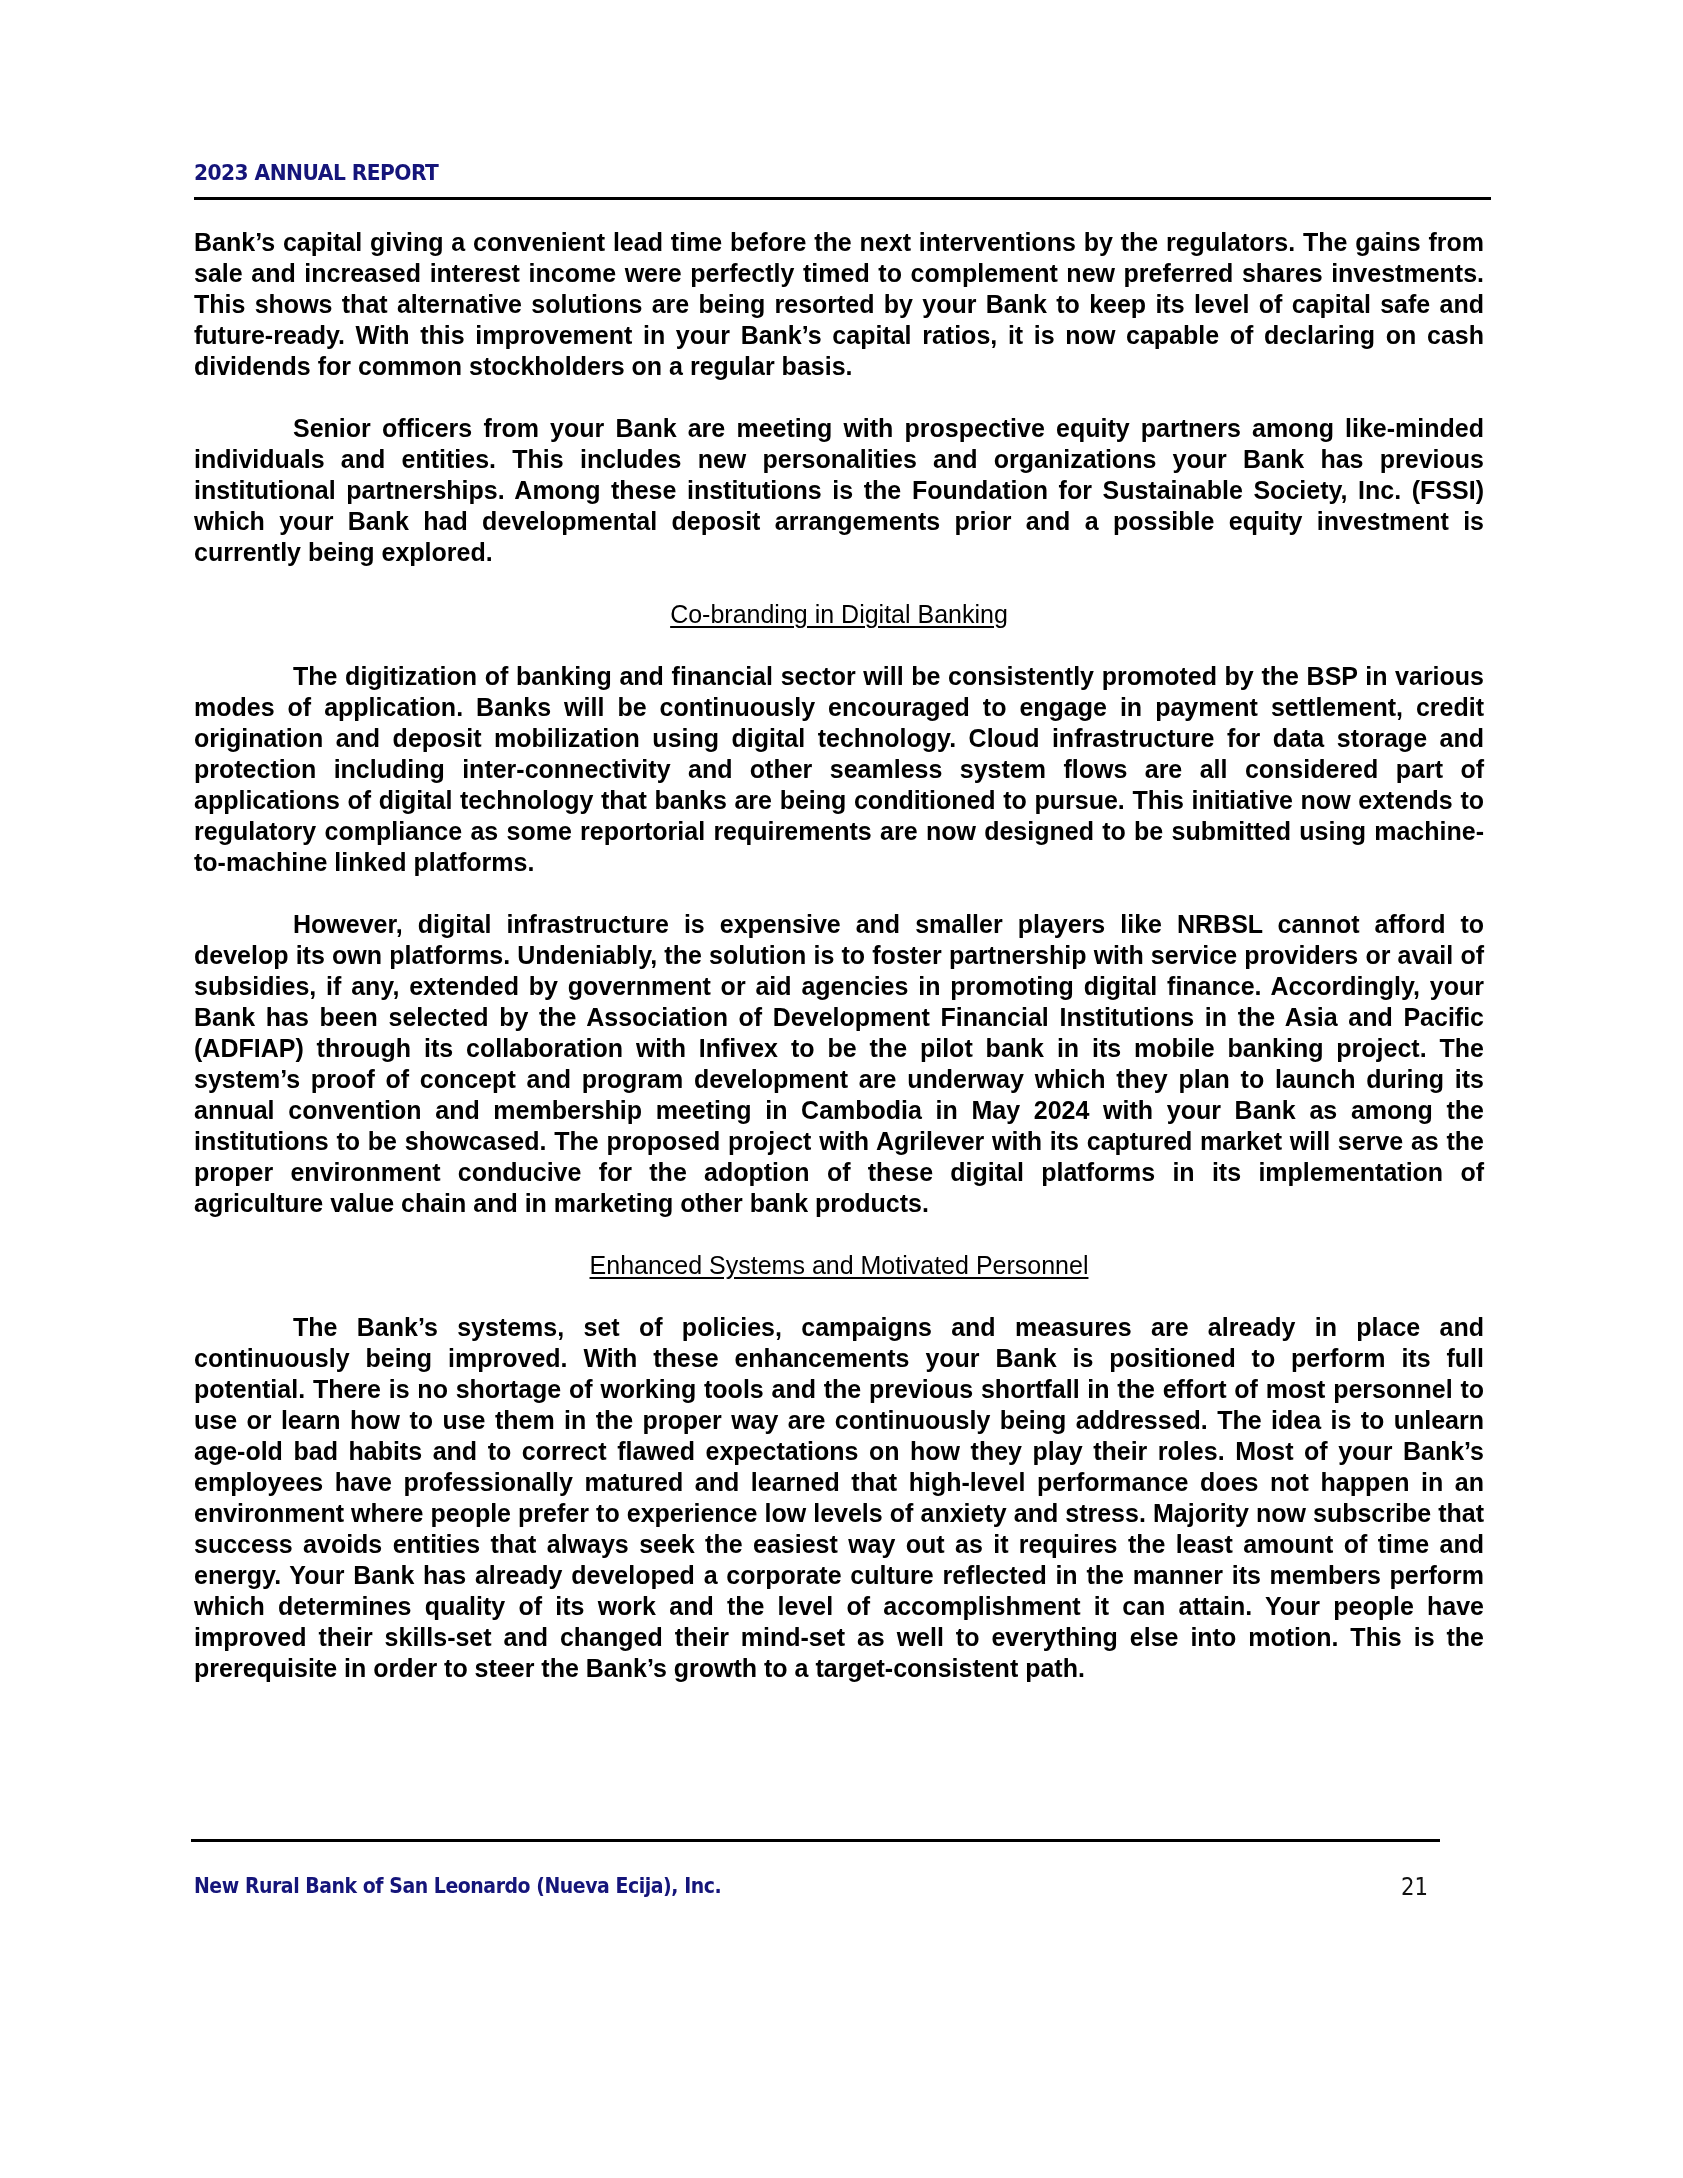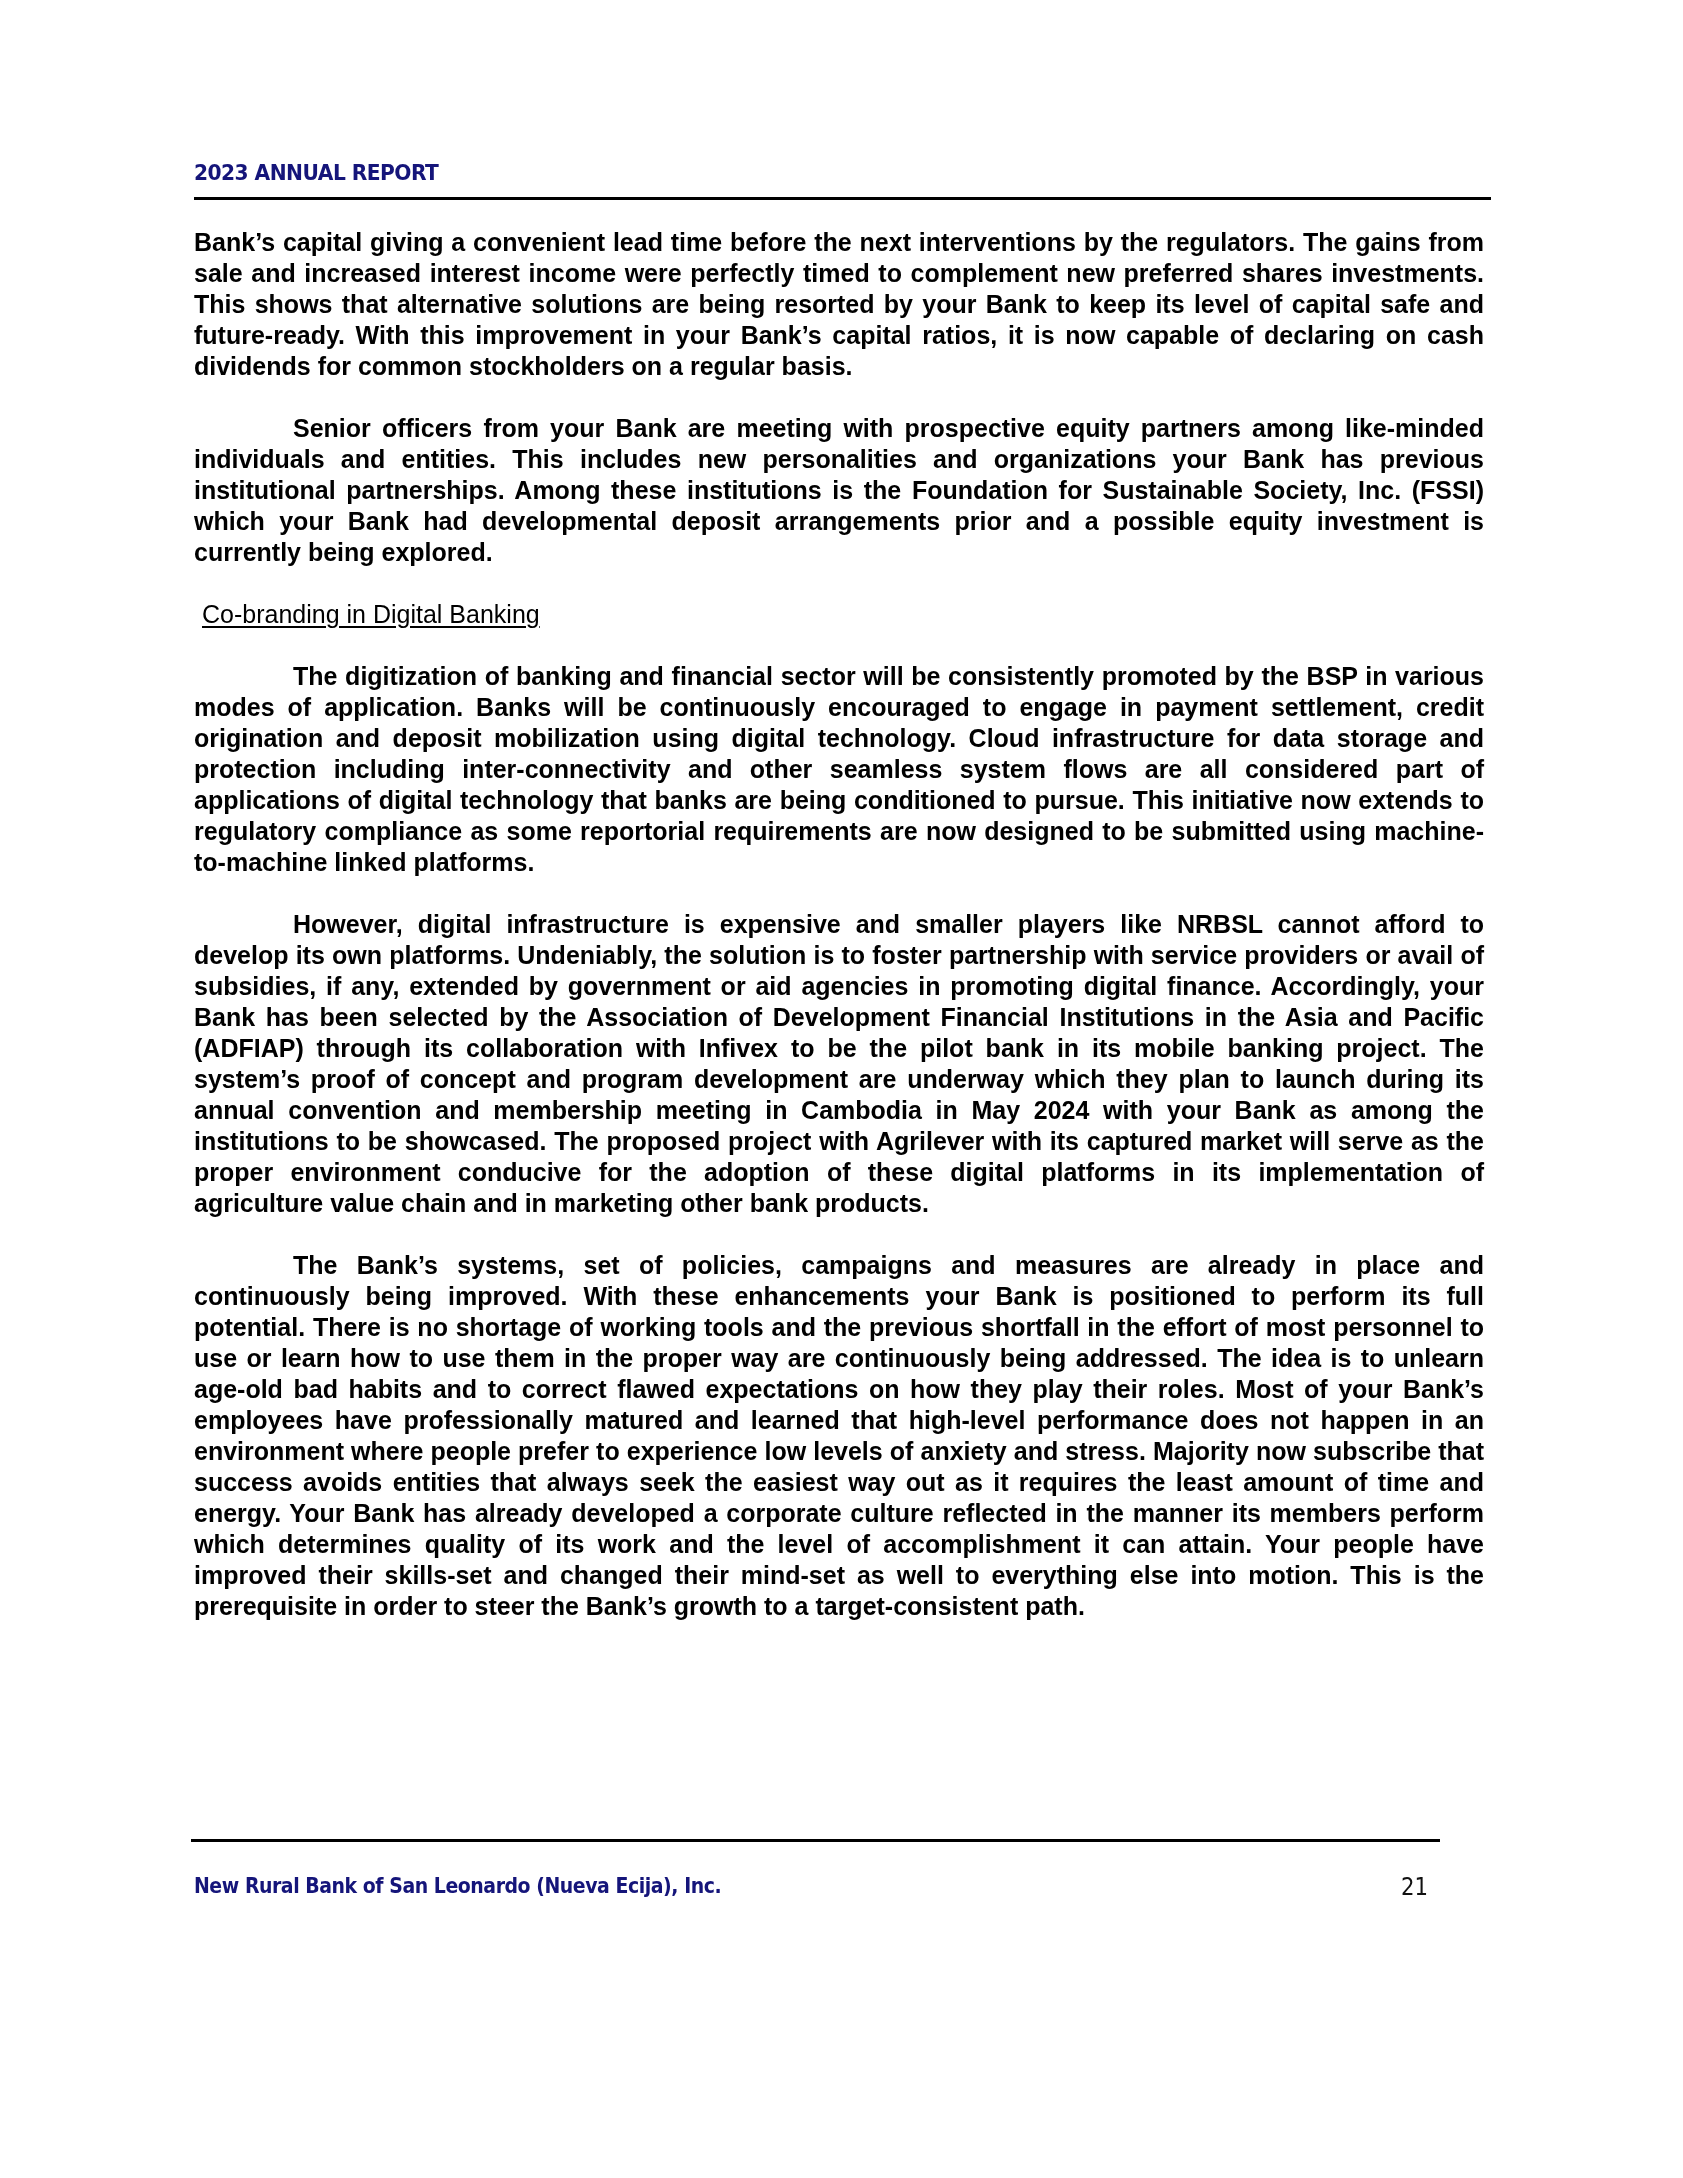--- a/index.html
+++ b/index.html
@@ -18,21 +18,21 @@
     }
 
     .body {
       position: absolute; left: 194px; top: 227px; width: 1290px;
       font-family: "Liberation Sans", sans-serif; font-size: 25px; line-height: 31px;
       color: #000;
     }
     .para { margin: 0 0 31px 0; text-align: justify; text-indent: 99px; font-weight: bold; }
     .para.noindent { text-indent: 0; }
     .section-heading {
-      margin: 0 0 31px 8px; text-decoration: underline; text-underline-offset: 3px;
+      margin: 0 0 31px 0; text-decoration: underline; text-underline-offset: 3px; text-align: center;
     }
 
     .footer-rule {
       position: absolute; left: 191px; top: 1839px; width: 1249px; height: 3px; background: #000;
     }
     .footer-org {
       position: absolute; left: 194px; top: 1874px;
       font-family: "DejaVu Sans", sans-serif; font-weight: bold;
       font-size: 21px; letter-spacing: -0.5px; color: #15157a;
       transform: scaleX(0.9); transform-origin: left top; white-space: nowrap;
@@ -54,20 +54,21 @@
     <p class="para noindent">Bank’s capital giving a convenient lead time before the next interventions by the regulators. The gains from sale and increased interest income were perfectly timed to complement new preferred shares investments. This shows that alternative solutions are being resorted by your Bank to keep its level of capital safe and future-ready. With this improvement in your Bank’s capital ratios, it is now capable of declaring on cash dividends for common stockholders on a regular basis.</p>
     <p class="para">Senior officers from your Bank are meeting with prospective equity partners among like-minded individuals and entities. This includes new personalities and organizations your Bank has previous institutional partnerships. Among these institutions is the Foundation for Sustainable Society, Inc. (FSSI) which your Bank had developmental deposit arrangements prior and a possible equity investment is currently being explored.</p>
 
     <div>
       <div class="section-heading">Co-branding in Digital Banking</div>
       <p class="para">The digitization of banking and financial sector will be consistently promoted by the BSP in various modes of application. Banks will be continuously encouraged to engage in payment settlement, credit origination and deposit mobilization using digital technology. Cloud infrastructure for data storage and protection including inter-connectivity and other seamless system flows are all considered part of applications of digital technology that banks are being conditioned to pursue. This initiative now extends to regulatory compliance as some reportorial requirements are now designed to be submitted using machine-to-machine linked platforms.</p>
       <p class="para">However, digital infrastructure is expensive and smaller players like NRBSL cannot afford to develop its own platforms. Undeniably, the solution is to foster partnership with service providers or avail of subsidies, if any, extended by government or aid agencies in promoting digital finance. Accordingly, your Bank has been selected by the Association of Development Financial Institutions in the Asia and Pacific (ADFIAP) through its collaboration with Infivex to be the pilot bank in its mobile banking project. The system’s proof of concept and program development are underway which they plan to launch during its annual convention and membership meeting in Cambodia in May 2024 with your Bank as among the institutions to be showcased. The proposed project with Agrilever with its captured market will serve as the proper environment conducive for the adoption of these digital platforms in its implementation of agriculture value chain and in marketing other bank products.</p>
     </div>
 
     <div>
+      <div class="section-heading">Enhanced Systems and Motivated Personnel</div>
       <p class="para">The Bank’s systems, set of policies, campaigns and measures are already in place and continuously being improved. With these enhancements your Bank is positioned to perform its full potential. There is no shortage of working tools and the previous shortfall in the effort of most personnel to use or learn how to use them in the proper way are continuously being addressed. The idea is to unlearn age-old bad habits and to correct flawed expectations on how they play their roles. Most of your Bank’s employees have professionally matured and learned that high-level performance does not happen in an environment where people prefer to experience low levels of anxiety and stress. Majority now subscribe that success avoids entities that always seek the easiest way out as it requires the least amount of time and energy. Your Bank has already developed a corporate culture reflected in the manner its members perform which determines quality of its work and the level of accomplishment it can attain. Your people have improved their skills-set and changed their mind-set as well to everything else into motion. This is the prerequisite in order to steer the Bank’s growth to a target-consistent path.</p>
     </div>
   </div>
 
   <div class="footer-rule"></div>
   <div class="footer-org">New Rural Bank of San Leonardo (Nueva Ecija), Inc.</div>
   <div class="page-number">21</div>
 </div>
 
 

